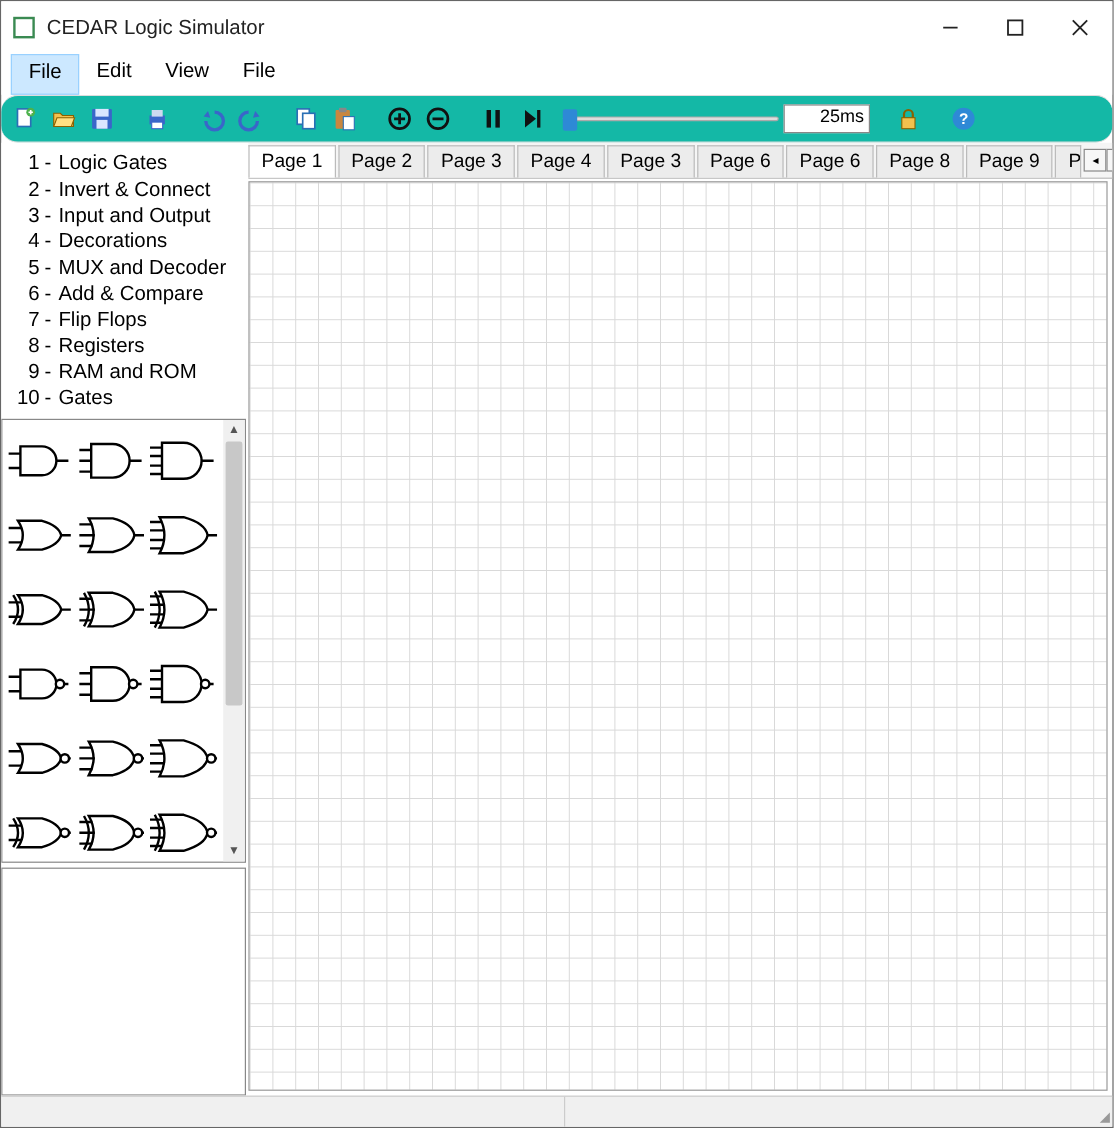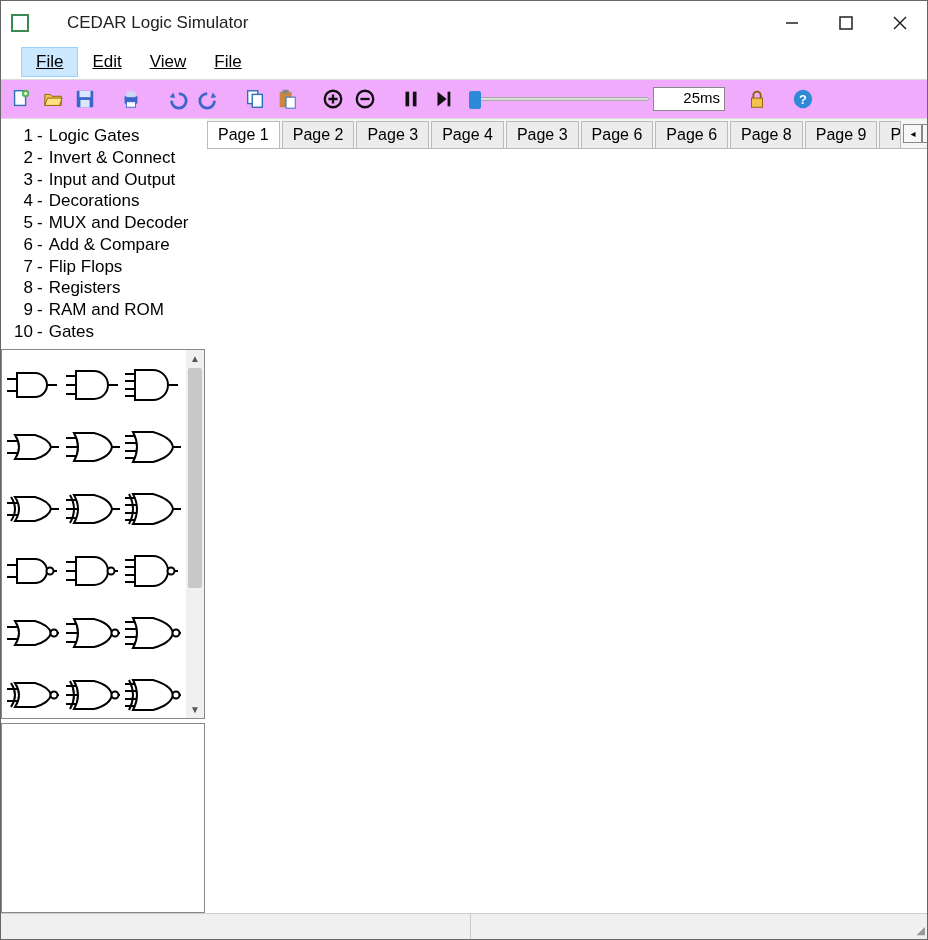--- a/index.html
+++ b/index.html
@@ -1,32 +1,32 @@
 <!DOCTYPE html>
 <html><head>
 <meta charset="utf-8">
 <style>
 * { box-sizing: border-box; margin: 0; padding: 0; font-family: "Segoe UI", Tahoma, sans-serif; }
 body { width: 928px; height: 940px; background: #fff; display: flex; flex-direction: column; border: 1px solid #666; overflow: hidden; }
 
 
 .titlebar { height: 44px; display: flex; align-items: center; padding: 0 0 0 10px; background: #fff; }
 .titlebar .appicon { width: 18px; height: 18px; border: 2px solid #3a8a52; margin-right: 10px; }
-.titlebar .title { font-size: 17px; color: #222; flex: 1; margin-left: 28px; }
+.titlebar .title { font-size: 17px; color: #222; flex: 1; }
 .winbtns { display: flex; height: 100%; }
 .winbtn { width: 54px; height: 100%; display: flex; align-items: center; justify-content: center; }
 .winbtn svg { width: 16px; height: 16px; }
 
 
-.menubar { height: 34px; display: flex; align-items: center; padding: 0 20px; background: #fff; font-size: 17px; text-decoration: underline; }
+.menubar { height: 34px; display: flex; padding: 0 8px; background: #fff; font-size: 17px; }
 .menuitem { padding: 4px 14px; }
 .menuitem.active { background: #cce8ff; border: 1px solid #99d1ff; }
 
 
-.toolbar { height: 40px; display: flex; align-items: center; padding: 0 6px; gap: 4px; background: #f0abfc; border-top: 1px solid #ddd; border-bottom: 1px solid #ddd; }
+.toolbar { height: 40px; display: flex; align-items: center; padding: 0 6px; gap: 4px; background: #14b8a6; border-top: 1px solid #ddd; border-bottom: 1px solid #ddd; border-radius: 14px; }
 .tbtn { width: 28px; height: 28px; display: flex; align-items: center; justify-content: center; }
 .tbtn svg { width: 22px; height: 22px; }
 .tsep { width: 10px; }
 .slider-wrap { display:flex; align-items:center; margin-left: 8px; }
 .slider { position: relative; width: 180px; height: 20px; }
 .slider .track { position: absolute; top: 8px; left: 0; right: 0; height: 4px; background: #ddd; border: 1px solid #aaa; border-radius: 2px; }
 .slider .thumb { position: absolute; top: 2px; left: 0; width: 12px; height: 18px; background: #2e89d6; border-radius: 2px; }
 .timebox { width: 72px; height: 24px; border: 1px solid #888; background: #fff; font-size: 15px; text-align: right; padding: 1px 4px; margin-left: 4px; }
 
 
@@ -42,21 +42,21 @@
 .gategrid { position: absolute; inset: 0 18px 0 0; display: grid; grid-template-columns: repeat(3, 1fr); grid-auto-rows: 62px; padding: 6px 4px; gap: 0; justify-items: center; align-items: center; }
 .gatecell svg { width: 56px; height: 40px; }
 .vscroll { position: absolute; right: 0; top: 0; bottom: 0; width: 18px; background: #f0f0f0; }
 .vscroll .arrow { position: absolute; left: 0; width: 18px; height: 18px; display:flex; align-items:center; justify-content:center; color:#555; font-size:10px; }
 .vscroll .arrow.up { top: 0; }
 .vscroll .arrow.down { bottom: 0; }
 .vscroll .thumb { position: absolute; left: 2px; right: 2px; top: 18px; height: 220px; background: #c8c8c8; border-radius: 2px; }
 .preview { height: 190px; border: 1px solid #888; margin: 4px 2px 0 0; background: #fff; }
 
 
-.rightpanel { flex: 1; display: flex; flex-direction: row; min-width: 0; }
+.rightpanel { flex: 1; display: flex; flex-direction: column; min-width: 0; }
 .tabstrip { height: 30px; display: flex; align-items: flex-end; background: #f5f5f5; border-bottom: 1px solid #bbb; position: relative; }
 .tab { padding: 4px 10px; font-size: 16px; border: 1px solid #bbb; border-bottom: none; background: #ececec; margin-right: 2px; white-space: nowrap; }
 .tab.active { background: #fff; font-weight: 400; }
 .tab.trunc { overflow: hidden; max-width: 20px; }
 .tabnav { display: flex; margin-left: auto; height: 100%; align-items: center; }
 .tabnav .nbtn { width: 19px; height: 19px; border: 1px solid #888; background: #f7f7f7; display:flex; align-items:center; justify-content:center; font-size:10px; }
 .canvas { flex: 1; position: relative; border: 1px solid #999; margin: 2px 4px 4px 0;
   background-color: #fff;
   background-image: linear-gradient(#d9d9d9 1px, transparent 1px), linear-gradient(90deg, #d9d9d9 1px, transparent 1px);
   background-size: 19px 19px;

